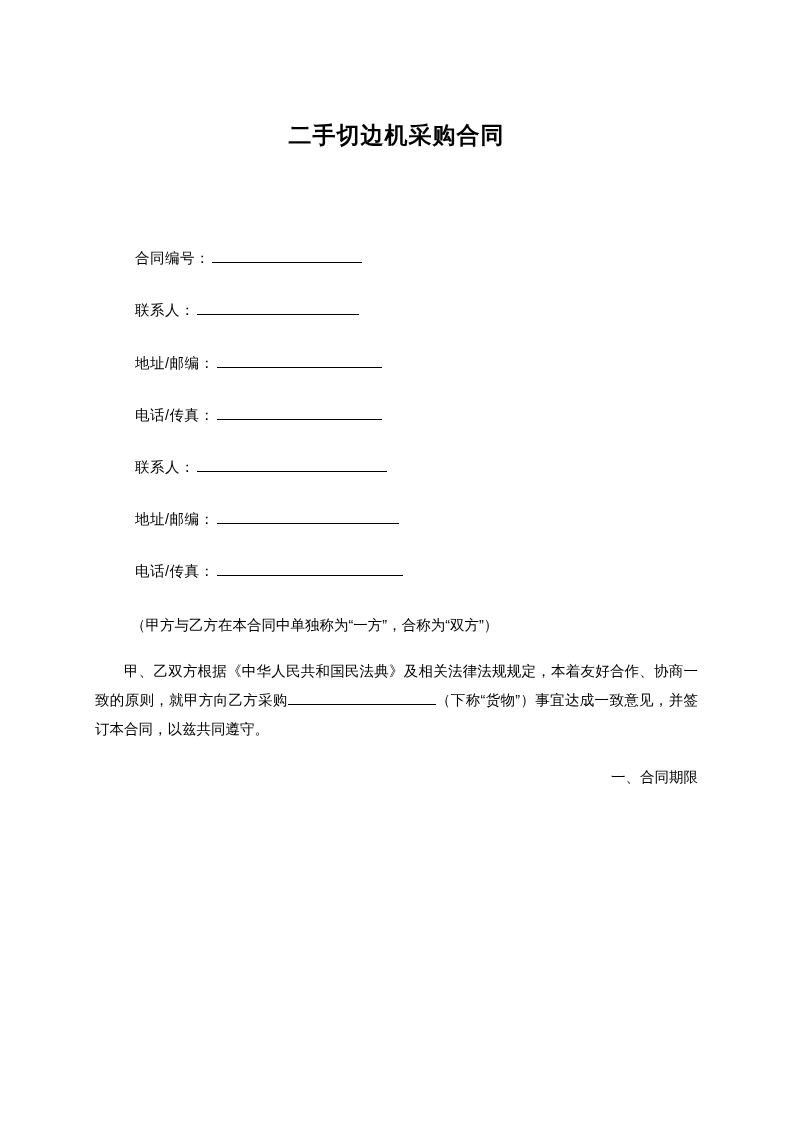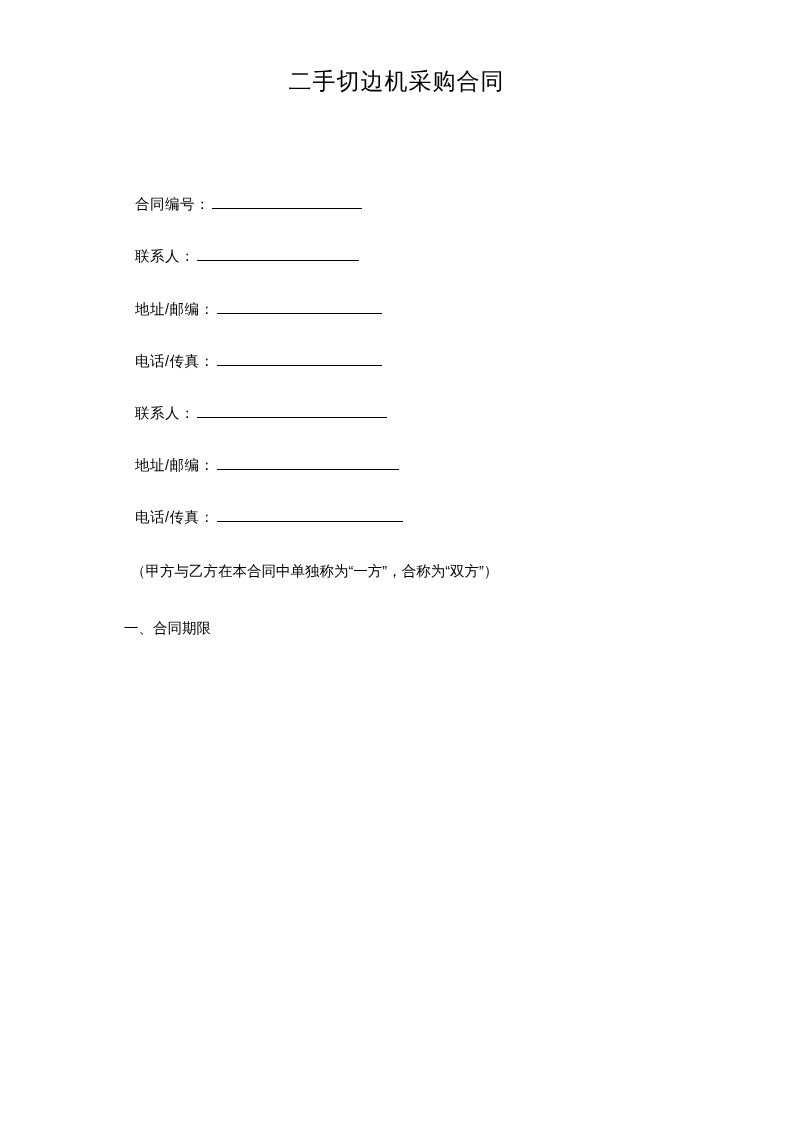--- a/index.html
+++ b/index.html
@@ -18,23 +18,23 @@
   .page {
     width: 793px;
     height: 1122px;
     box-sizing: border-box;
     padding: 0 95px;
     position: relative;
   }
   .doc-title {
     text-align: center;
     font-size: 23px;
-    font-weight: normal;
+    font-weight: bold;
     letter-spacing: 1px;
-    margin-top: 65px;
+    margin-top: 119px;
     line-height: 1.4;
   }
   .fields {
     margin-top: 96px;
   }
   .field-line {
     font-size: 14.5px;
     line-height: 1.6;
     margin-bottom: 29px;
     padding-left: 40px;
@@ -77,22 +77,23 @@
   .para .inline-blank {
     display: inline-block;
     border-bottom: 1px solid #000;
     width: 148px;
     height: 14px;
     vertical-align: baseline;
   }
   .section-heading {
     font-size: 14.5px;
     line-height: 1.8;
-    margin-top: 32px;
+    margin-top: 20px;
     text-indent: 29px;
+    text-align: right;
   }
 </style>
 </head>
 <body>
 
 <div class="page">
 
   <div class="doc-title">二手切边机采购合同</div>
 
   <div class="fields">
@@ -124,16 +125,17 @@
     </div>
 
     <div class="field-line">
       <span class="field-label">电话/传真：</span><span class="blank b-235"></span>
     </div>
 
   </div>
 
   <div class="note-line">（甲方与乙方在本合同中单独称为“一方”，合称为“双方”）</div>
 
+  <p class="para"><span>甲、乙双方根据《中华人民共和国民法典》及相关法律法规规定，本着友好合作、协商一致的原则，就甲方向乙方采购</span><span class="inline-blank"></span><span>（下称“货物”）事宜达成一致意见，并签订本合同，以兹共同遵守。</span></p>
 
   <div class="section-heading">一、合同期限</div>
 
 </div>
 
 </body></html>

